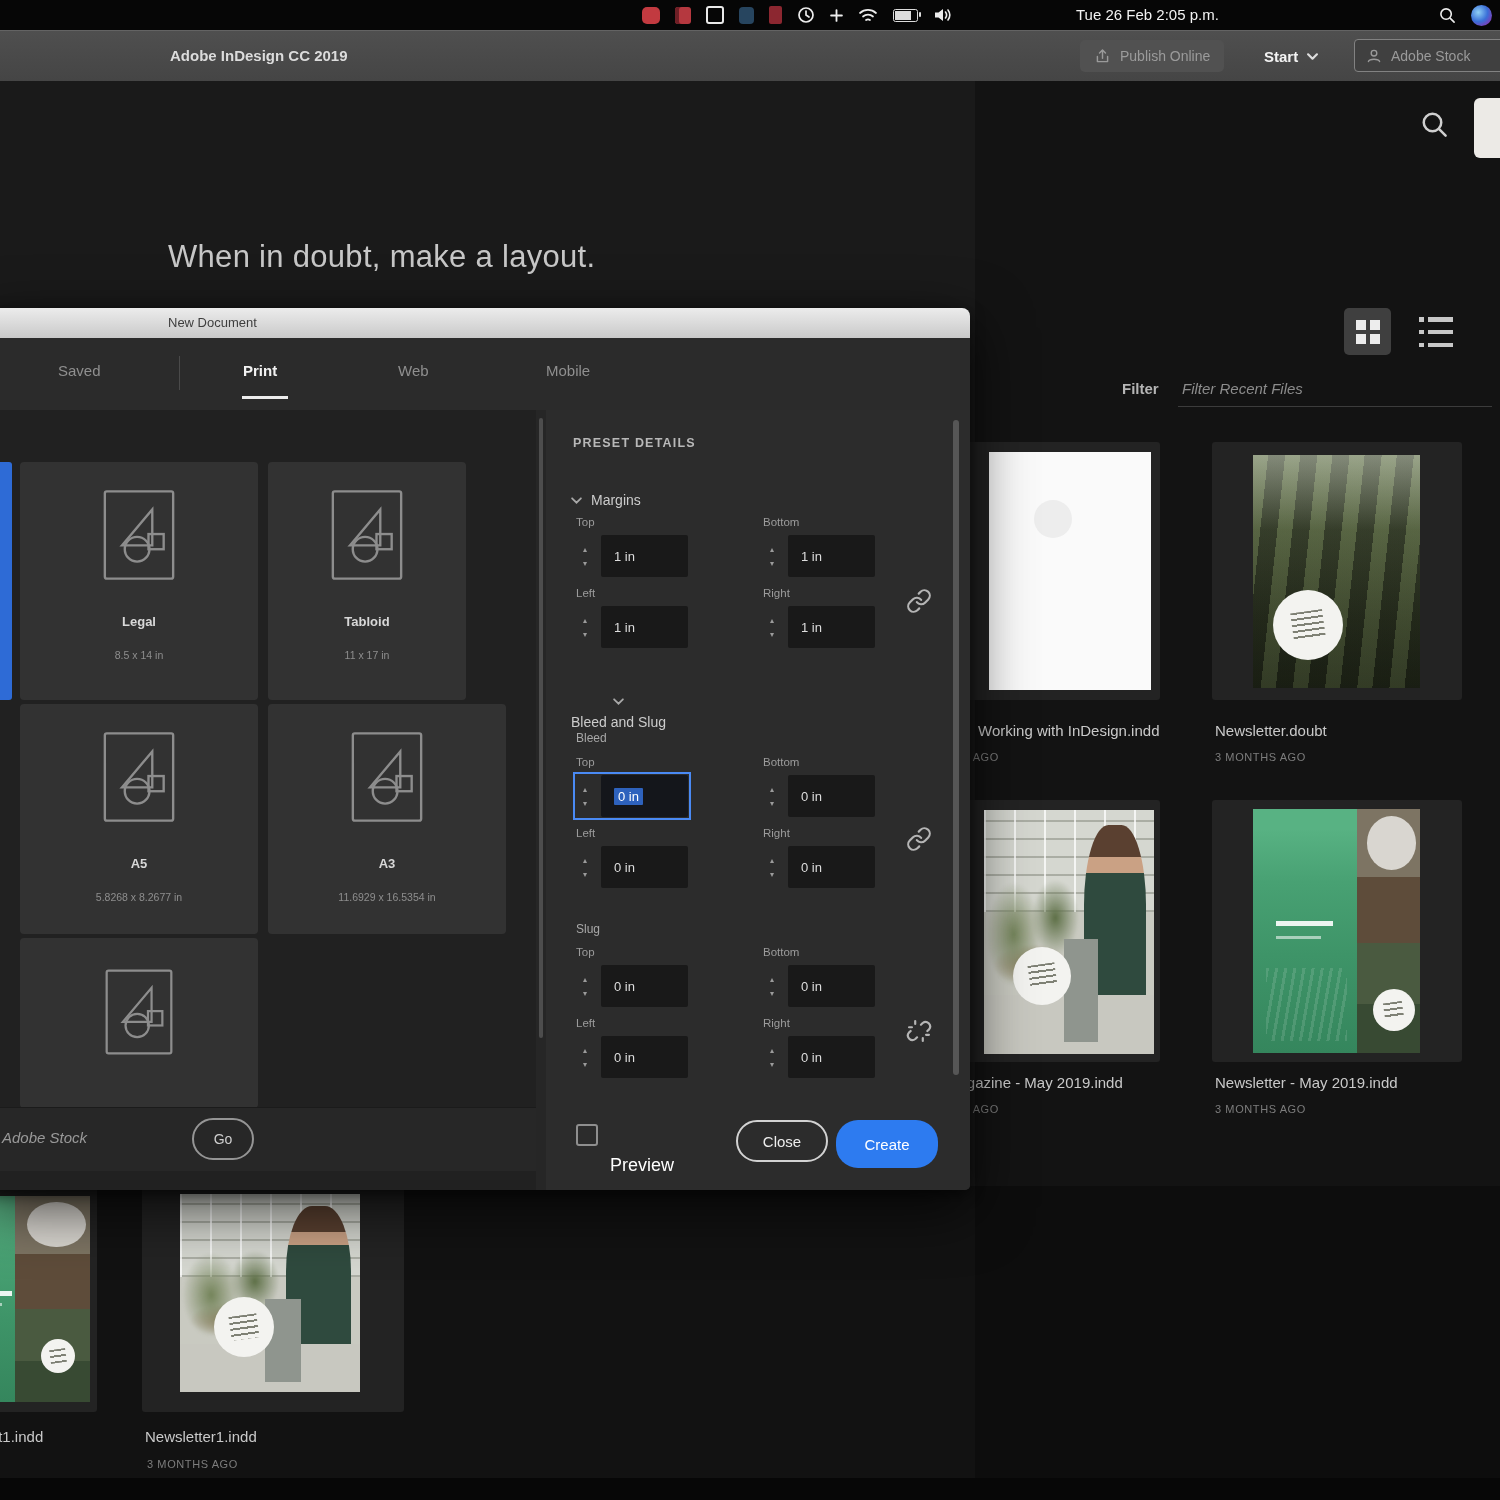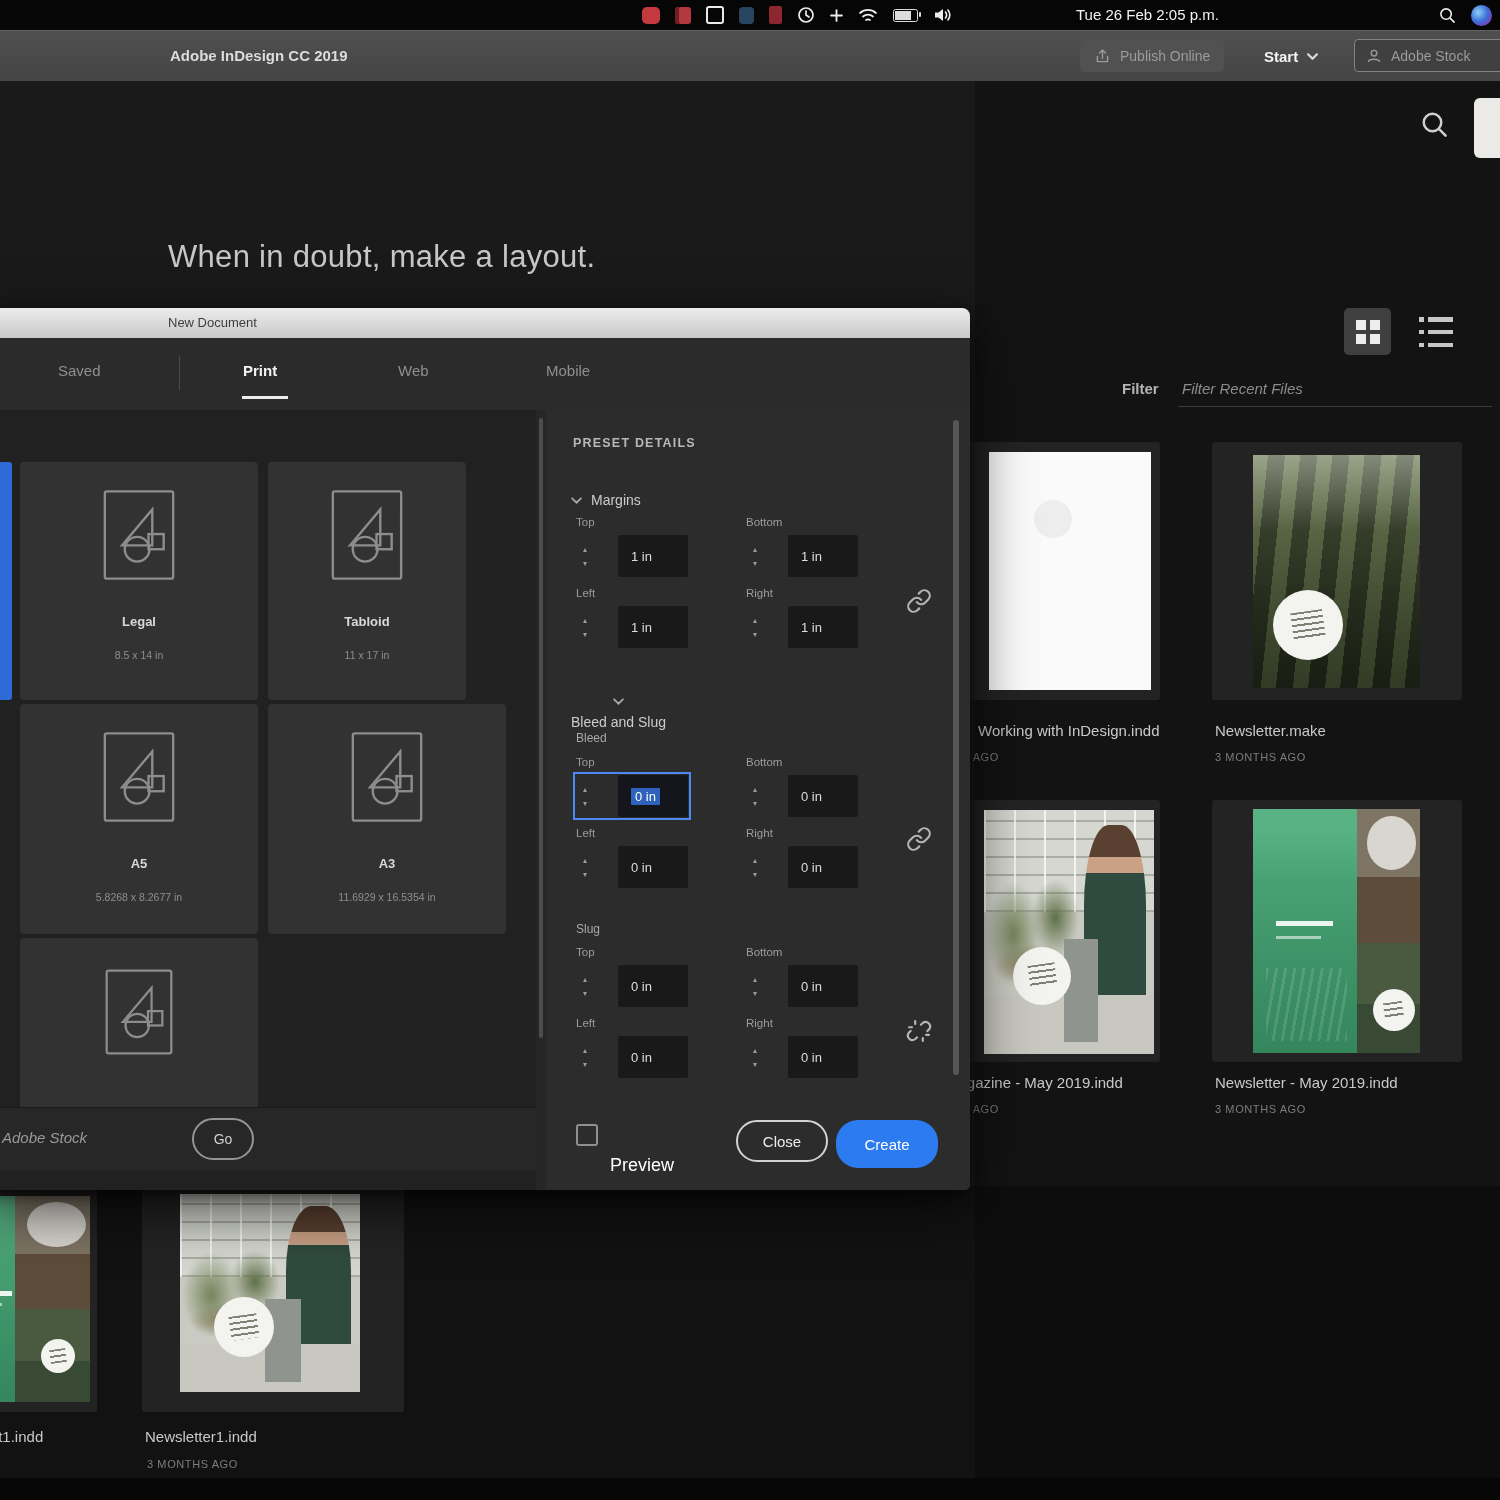--- a/index.html
+++ b/index.html
@@ -141,30 +141,30 @@
   .scroll-right{position:absolute;right:11px;top:112px;width:6px;height:655px;background:#565656;border-radius:3px;z-index:2;}
 
   .pane-right{position:absolute;left:566px;top:0;right:0;height:100%;background:#2c2c2c;}
   .pd-title{position:absolute;left:27px;top:26px;font-size:12.5px;letter-spacing:1.2px;color:#b8b8b8;font-weight:600;}
   .sec-h{position:absolute;display:flex;align-items:center;gap:9px;font-size:14px;color:#cccccc;cursor:pointer;}
   .sh-margins{left:25px;top:82px;}
   .sh-bleedslug{left:25px;top:288px;flex-direction:column;}
   .sub-l{position:absolute;font-size:12px;color:#a8a8a8;}
   .sl-bleed{left:30px;top:321px;}
   .sl-slug{left:30px;top:512px;}
-  .fgrid{position:absolute;display:grid;grid-template-columns:150px 150px;column-gap:20px;}
+  .fgrid{position:absolute;display:grid;grid-template-columns:150px 150px;column-gap:37px;}
   .fg-margins{left:30px;top:106px;}
   .fg-bleed{left:30px;top:346px;}
   .fg-slug{left:30px;top:536px;}
   .field{margin-bottom:10px;}
   .flabel{font-size:11.5px;color:#9c9c9c;margin-bottom:7px;}
   .control{display:flex;align-items:center;height:42px;width:112px;box-sizing:border-box;}
   .spin{width:18px;display:flex;flex-direction:column;align-items:center;justify-content:center;gap:5px;
         font-size:8px;color:#9b9b9b;cursor:pointer;}
-  .ibox{flex:1;height:100%;margin-left:24px;background:#191919;border-radius:2px;display:flex;align-items:center;
+  .ibox{flex:1;height:100%;margin-left:7px;background:#191919;border-radius:2px;display:flex;align-items:center;
         padding-left:13px;font-size:13px;color:#dedede;}
   .control.focused{outline:2px solid #4a8af4;outline-offset:1px;}
   .control.focused .ibox{background:#14161b;}
   .val.sel{background:#2e62bd;color:#fff;padding:1px 4px;border-radius:1px;}
   .lnk{position:absolute;left:360px;width:26px;height:26px;cursor:pointer;}
   .lnk svg{stroke:#b5b5b5;fill:none;stroke-width:2;stroke-linecap:round;stroke-linejoin:round;width:26px;height:26px;}
   .lnk-margins{top:178px;} .lnk-bleed{top:416px;} .lnk-slug{top:608px;}
   .chk{position:absolute;left:30px;top:714px;width:22px;height:22px;border:2px solid #8f8f8f;border-radius:3px;
        box-sizing:border-box;cursor:pointer;}
   .chk-label{position:absolute;left:64px;top:717px;font-size:18px;color:#ffffff;margin-top:28px;}
@@ -293,21 +293,21 @@
       <span class="cv-t1"></span>
         <span class="cv-t2"></span>
         <span class="cv-sketch"></span>
       <span class="badge" style="right:3%;bottom:9%;width:42px;height:42px;">
           <i></i>
         </span>
     </div>
   </div>
   <span class="fname n1">Working with InDesign.indd</span>
   <span class="fage a1">3 MONTHS AGO</span>
-  <span class="fname n2">Newsletter.make</span>
+  <span class="fname n2">Newsletter.doubt</span>
   <span class="fage a2">3 MONTHS AGO</span>
   <span class="fname n3">Magazine - May 2019.indd</span>
   <span class="fage a3">3 MONTHS AGO</span>
   <span class="fname n4">Newsletter - May 2019.indd</span>
   <span class="fage a4">3 MONTHS AGO</span>
 
   <div class="card c-ba">
     <div class="thumb t-cover narrow-green" style="left:25px;top:10px;width:150px;height:206px;">
       <span class="cv-photo"></span>
         <span class="cv-green"></span>

